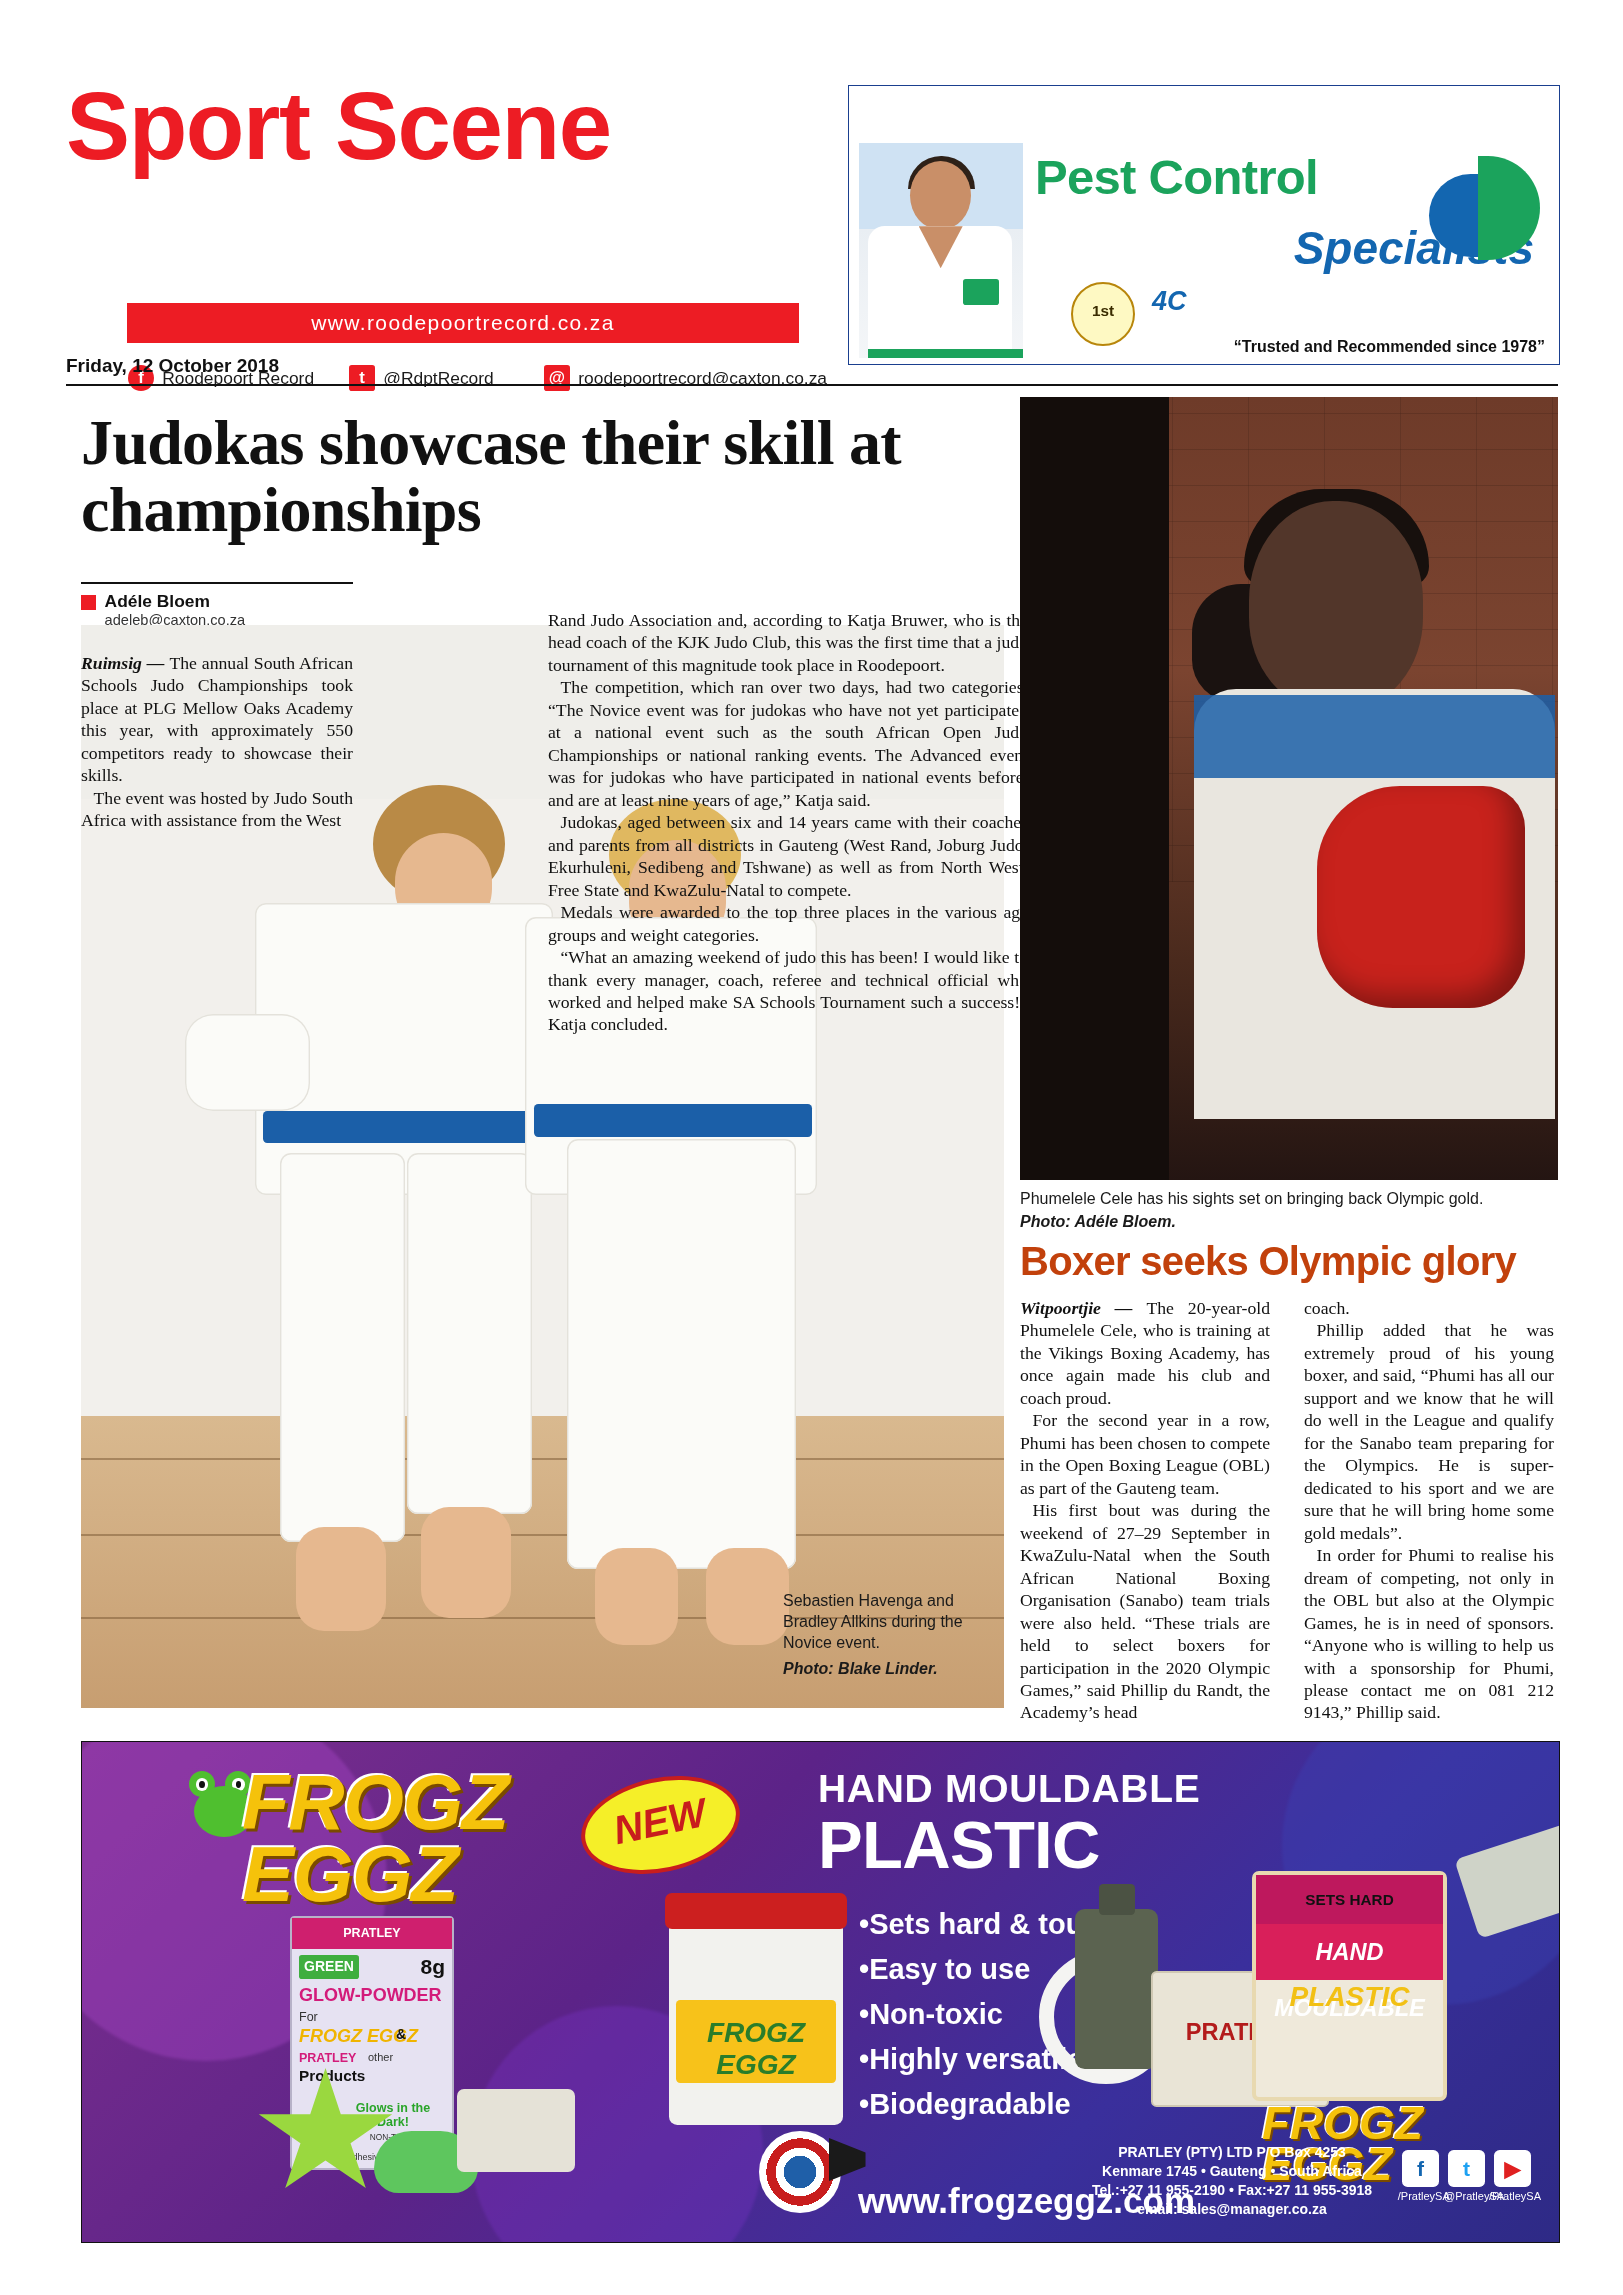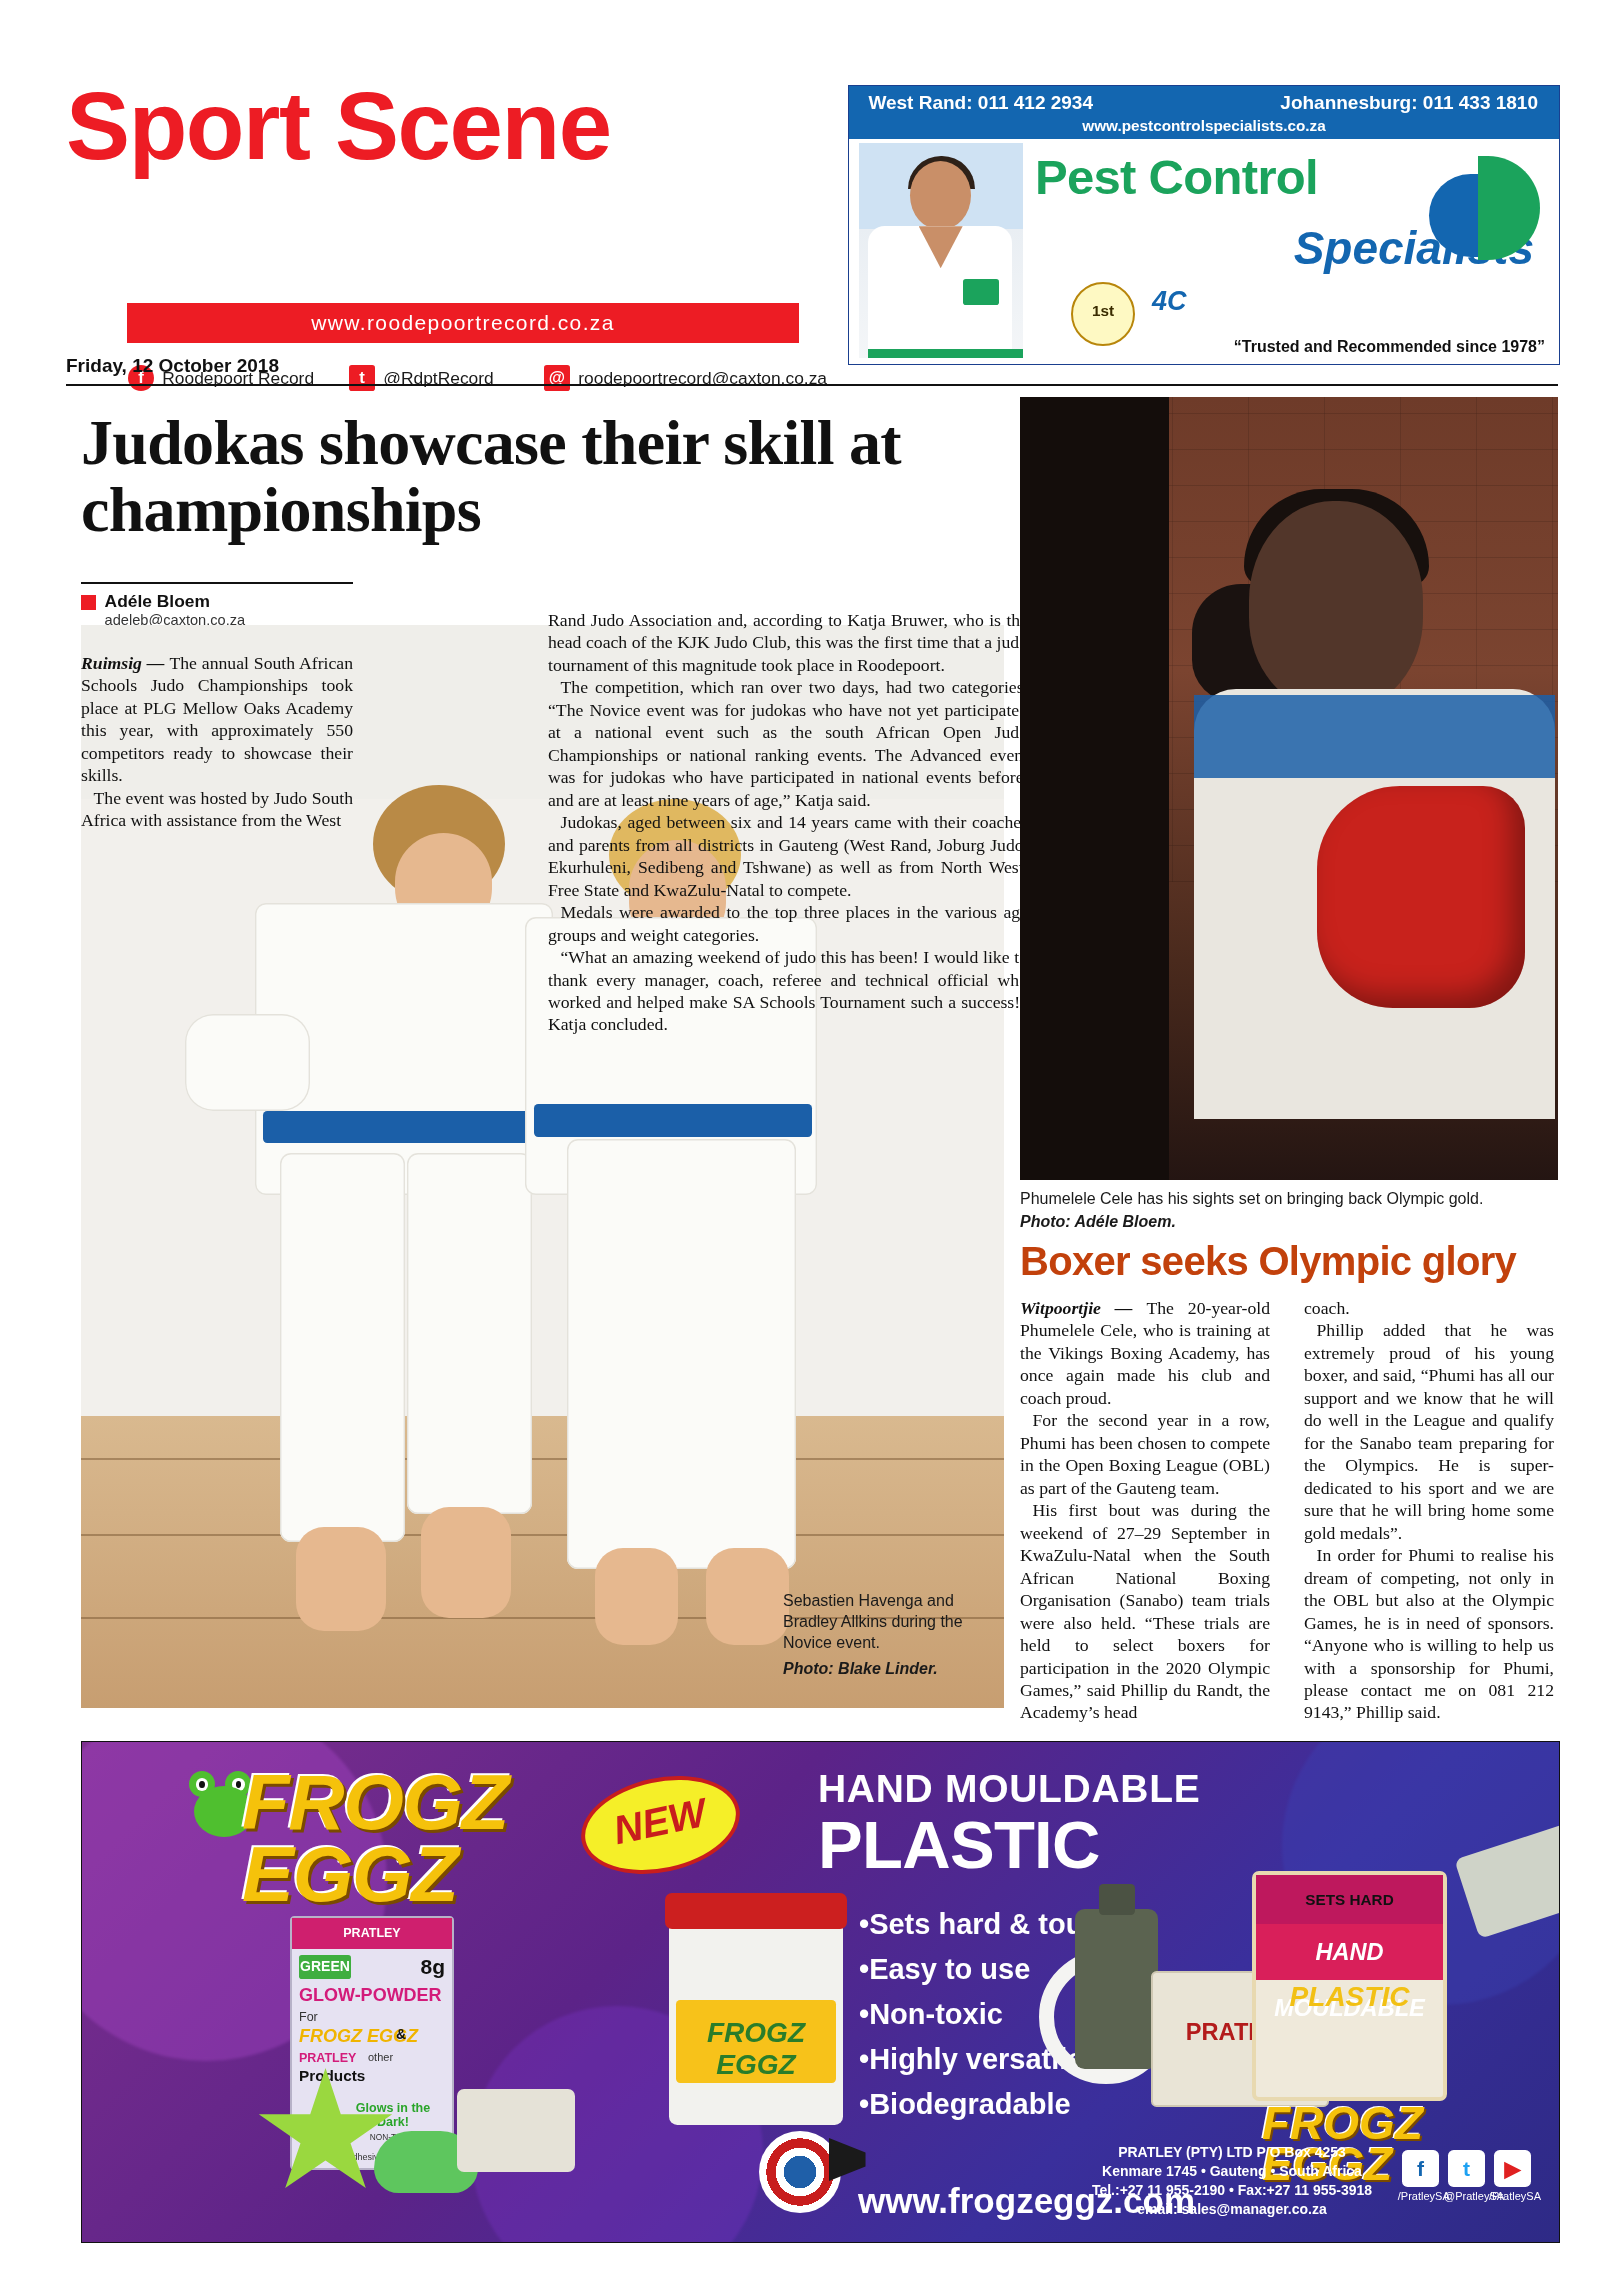--- a/index.html
+++ b/index.html
@@ -192,21 +192,21 @@
   .fz-card .mid span{display:block;text-align:center;line-height:56px;font-family:"Liberation Sans", sans-serif;font-weight:bold;font-style:italic;font-size:23.6px;color:#fff;}
   .fz-tube{position:absolute;left:1381px;top:90px;width:167px;height:83px;background:#cfd3c8;border-radius:8.3px;transform:rotate(-18deg);}
   .fz-box{position:absolute;left:1069px;top:229px;width:174px;height:132px;background:#e9e4d6;border:2.8px solid #cfc8b3;border-radius:5.6px;}
   .fz-box span{display:block;text-align:center;margin-top:46px;font-family:"Liberation Sans", sans-serif;font-weight:bold;font-size:23.6px;color:#b31b1b;}
   .fz-eggz2{position:absolute;left:1180px;top:361px;
     font-family:"Liberation Sans", sans-serif;font-weight:bold;font-style:italic;font-size:46px;line-height:.9;color:#f5c20b;
     text-shadow:2.1px 2.1px 0 #7a4a00,-1.4px -1.4px 0 #fff;}
   .fz-glow{position:absolute;left:208px;top:174px;width:160px;height:250px;background:#e6e2f2;border:2.1px solid #b7b2c8;border-radius:4.2px;}
   .fz-glow .hd{position:absolute;left:0;top:0;width:100%;height:30.5px;background:#cf1f6e;}
   .fz-glow .hd span{display:block;text-align:center;line-height:30.5px;font-family:"Liberation Sans", sans-serif;font-weight:bold;font-size:12.5px;color:#fff;}
-  .fz-glow .g{position:absolute;left:7px;top:37px;width:52px;height:23.6px;background:#3fae3f;border-radius:2.8px;}
+  .fz-glow .g{position:absolute;left:7px;top:37px;width:60px;height:23.6px;background:#3fae3f;border-radius:2.8px;}
   .fz-glow .g span{display:block;text-align:center;line-height:23.6px;font-family:"Liberation Sans", sans-serif;font-weight:bold;font-size:14px;color:#fff;}
   .fz-glow .t{position:absolute;left:7px;top:67px;width:146px;
     font-family:"Liberation Sans", sans-serif;font-weight:bold;font-size:18px;color:#d31b7a;}
   .fz-glow .w{position:absolute;left:7px;bottom:5.6px;width:146px;font-family:"Liberation Sans", sans-serif;font-size:9px;color:#333;}
   .fz-turtle{position:absolute;left:292px;top:389px;width:104px;height:62px;background:#5ec65e;border-radius:49px 49px 32px 32px;}
   .fz-hb{position:absolute;left:375px;top:347px;width:118px;height:83px;background:#e5e2d7;border-radius:7px;}
   .fz-bottle{position:absolute;left:993px;top:167px;width:83px;height:160px;background:#5b6350;border-radius:9.7px;}
   .fz-bottle .nk{position:absolute;left:23.6px;top:-25px;width:36px;height:30.5px;background:#4b5243;border-radius:4.2px;}
   .fz-ring{position:absolute;left:957px;top:208px;width:104px;height:104px;border:15.3px solid #f4f4f2;border-radius:50%;}
   .fz-bow{position:absolute;left:747px;top:396px;width:83px;height:43px;background:#1a1a1a;
@@ -236,25 +236,20 @@
       <div class="social-item" style="left:416px;">
         <span class="soc-ico">@</span>
         <span>roodepoortrecord@caxton.co.za</span>
       </div>
     </div>
   </div>
   <div class="dateline">Friday, 12 October 2018</div>
   <div class="hdr-rule"></div>
 
   <div class="ad-pest">
-    <div class="ad-pest-top">
-      <span class="l">West Rand: 011 412 2934</span>
-      <span class="r">Johannesburg: 011 433 1810</span>
-      <span class="c">www.pestcontrolspecialists.co.za</span>
-    </div>
     <div class="ad-pest-body">
       <div class="pest-man">
         <div class="hair"></div>
           <div class="head"></div>
           <div class="body"></div>
         <div class="collar"></div>
           <div class="badge"></div>
         <div class="pest-greenbar"></div>
       </div>
       <div class="pest-title">Pest Control</div>

